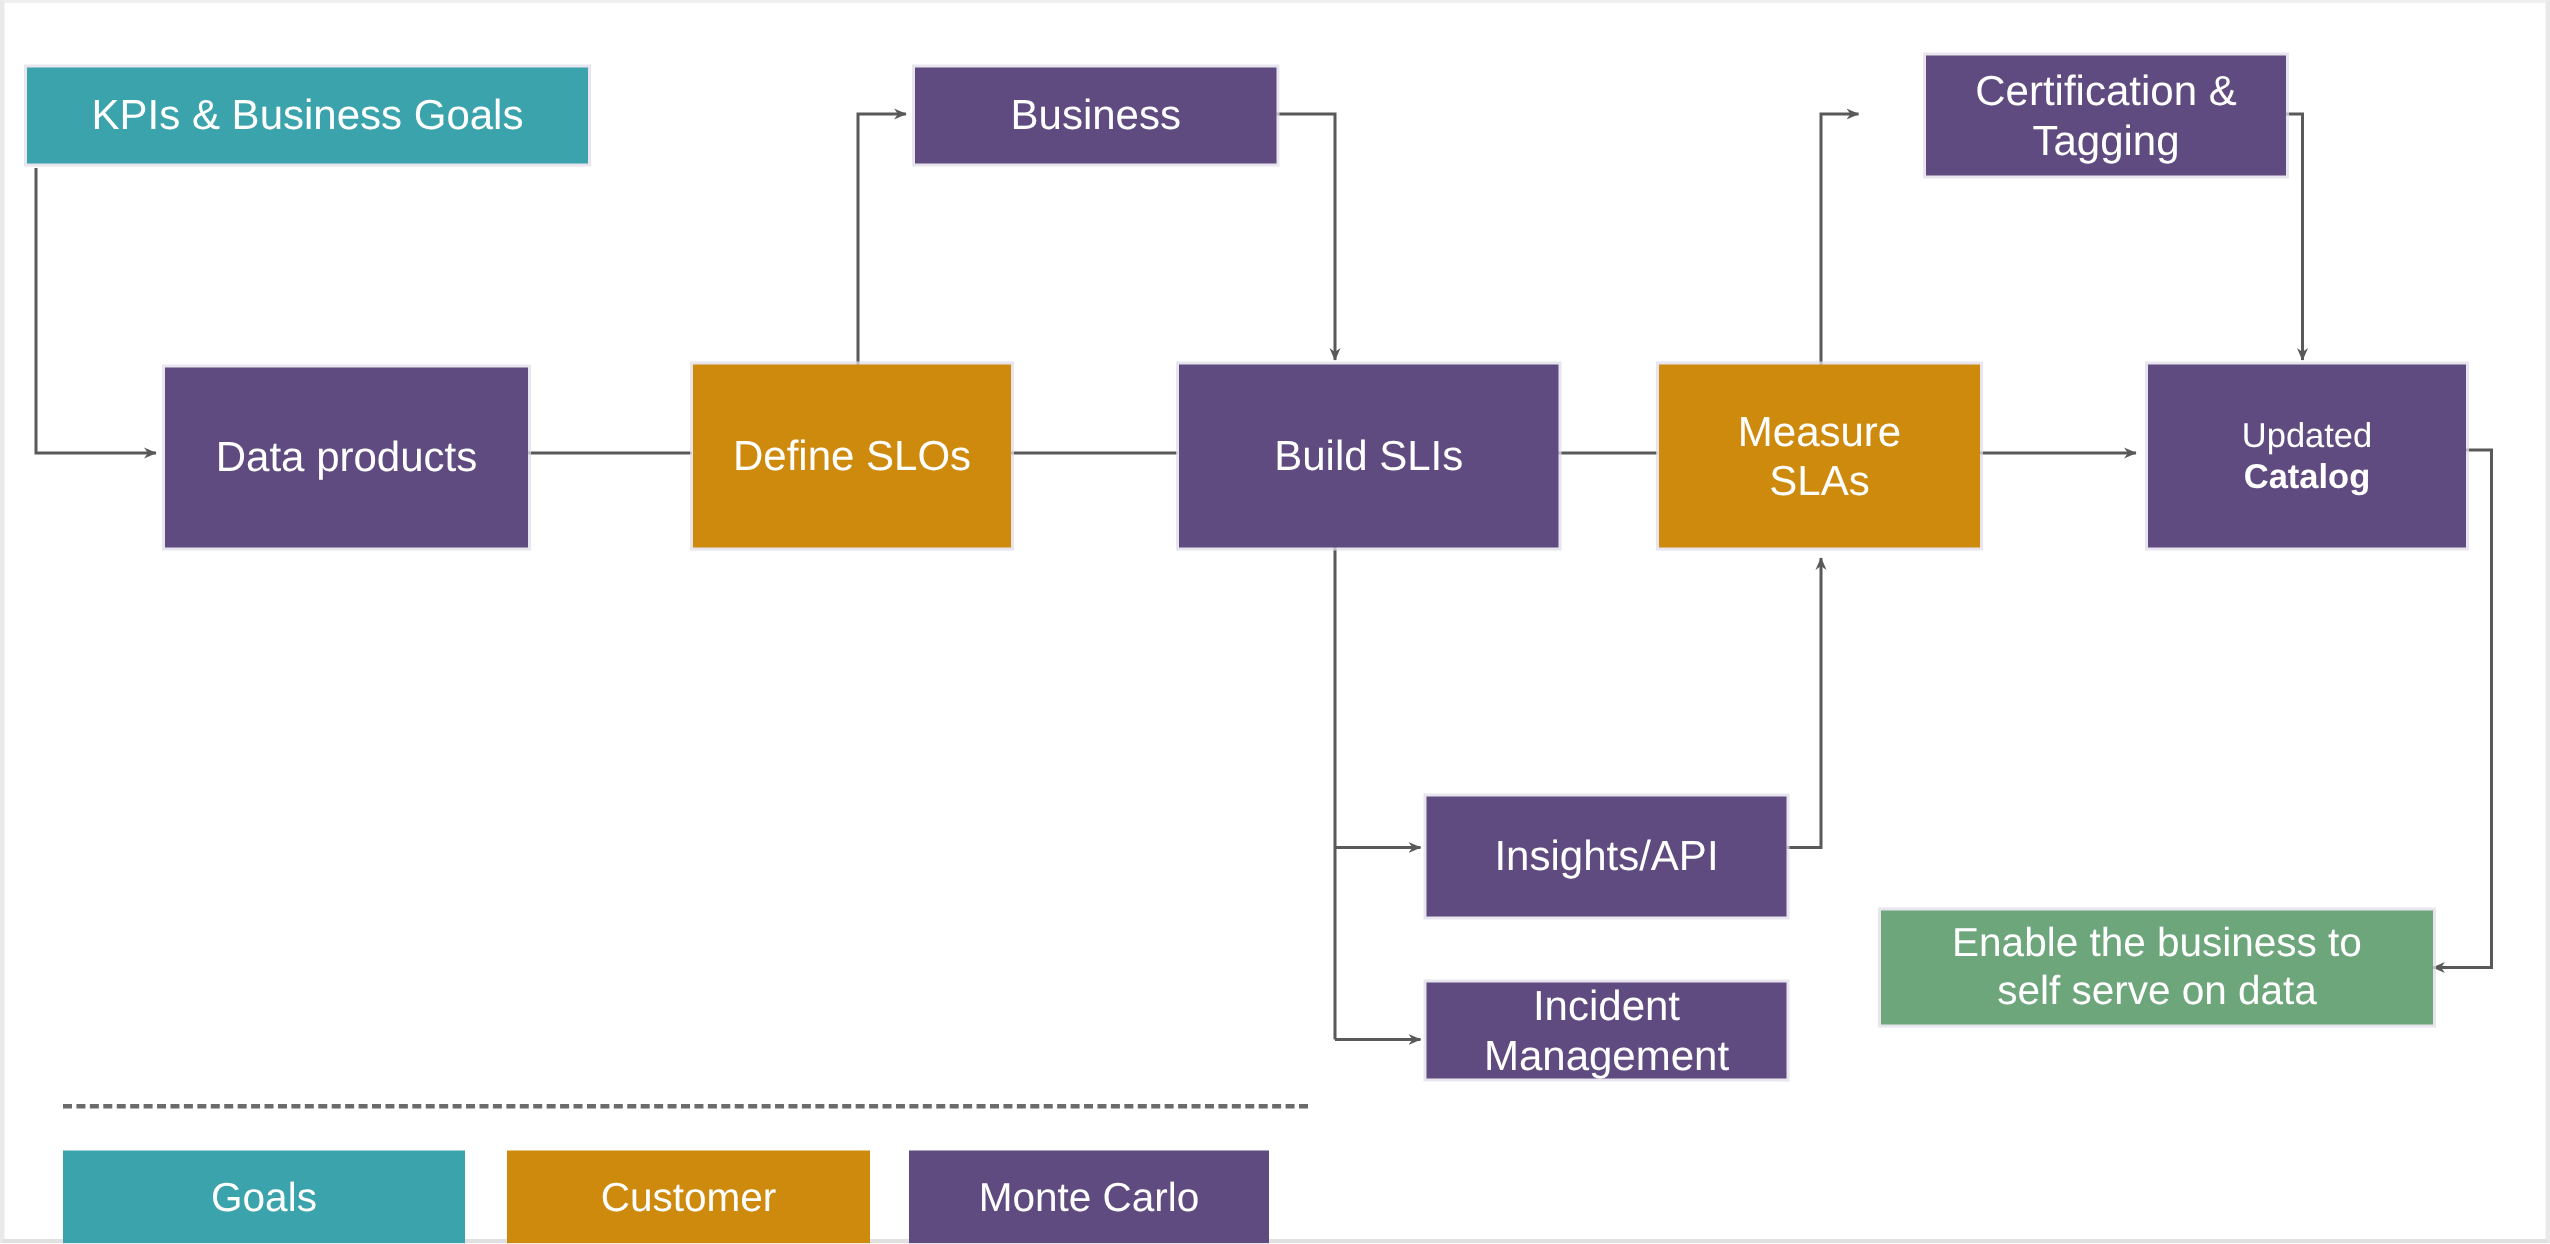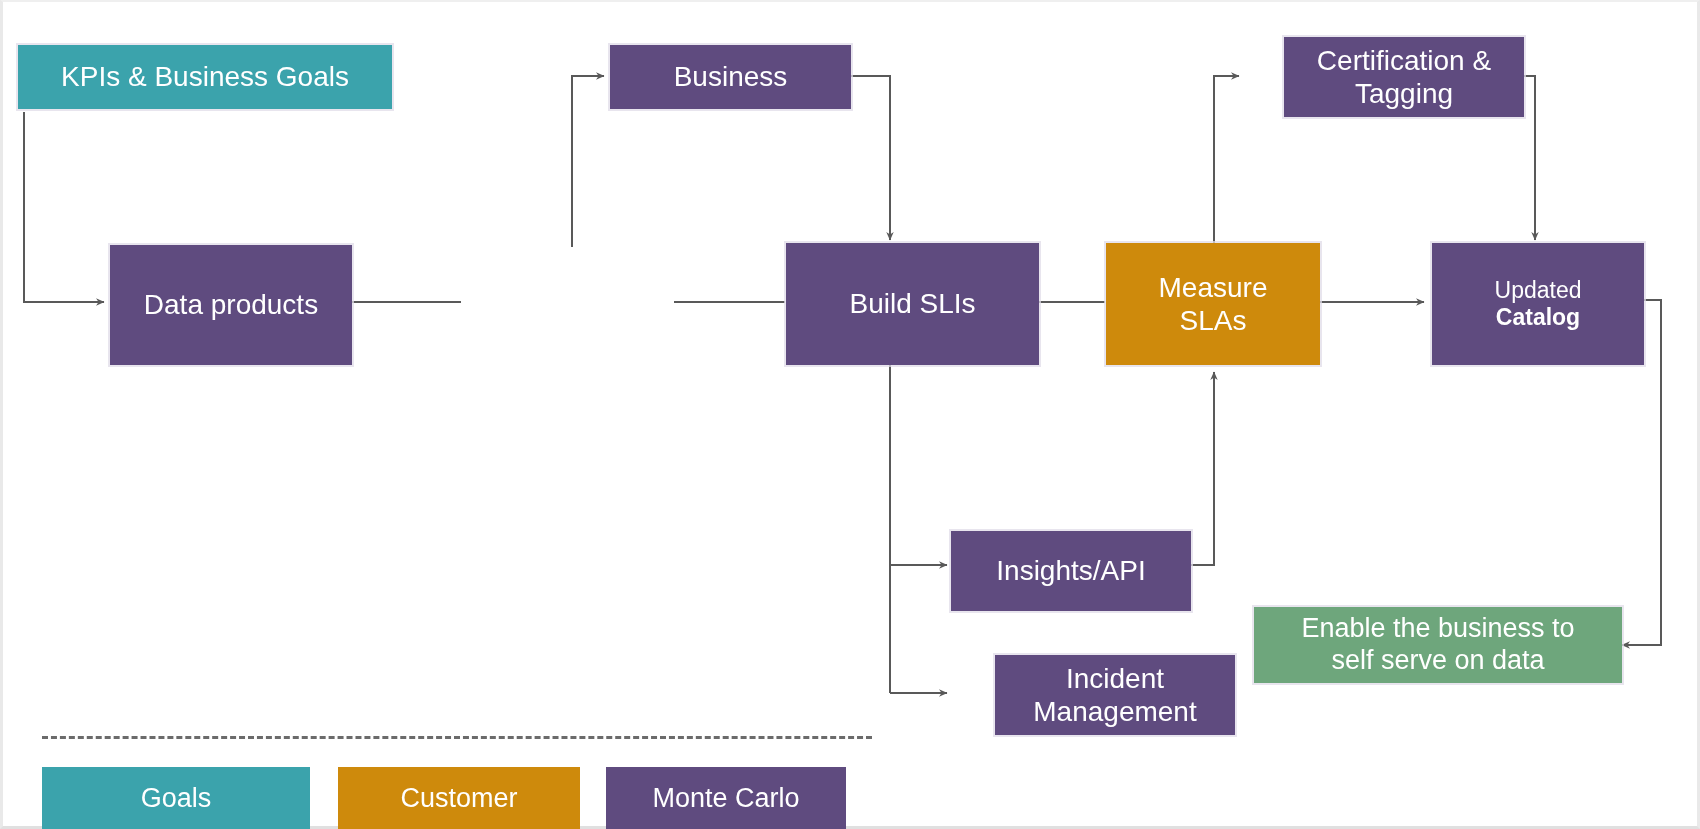--- a/index.html
+++ b/index.html
@@ -130,40 +130,43 @@
 
   <div class="node purple" style="left:1284px; top:37px; width:240px; height:80px; font-size:28px; flex-direction:column;">
     <span class="label">Certification &amp;</span>
     <span class="label">Tagging</span>
   </div>
 
   <div class="node purple" style="left:110px; top:245px; width:242px; height:120px; font-size:28px;">
     <span class="label">Data products</span>
   </div>
 
+  <div class="node orange" style="left:462px; top:243px; width:212px; height:122px; font-size:28px;">
+    <span class="label">Define SLOs</span>
+  </div>
 
   <div class="node purple" style="left:786px; top:243px; width:253px; height:122px; font-size:28px;">
     <span class="label">Build SLIs</span>
   </div>
 
   <div class="node orange" style="left:1106px; top:243px; width:214px; height:122px; font-size:28px; flex-direction:column;">
     <span class="label">Measure</span>
     <span class="label">SLAs</span>
   </div>
 
   <div class="node purple" style="left:1432px; top:243px; width:212px; height:122px; font-size:23px; flex-direction:column;">
     <span class="label">Updated</span>
     <span class="label bold">Catalog</span>
   </div>
 
   <div class="node purple" style="left:951px; top:531px; width:240px; height:80px; font-size:28px;">
     <span class="label">Insights/API</span>
   </div>
 
-  <div class="node purple" style="left:951px; top:655px; width:240px; height:80px; font-size:28px; flex-direction:column;margin-left:44px;">
+  <div class="node purple" style="left:951px; top:655px; width:240px; height:64px; font-size:28px; flex-direction:column;">
     <span class="label">Incident</span>
     <span class="label">Management</span>
   </div>
 
   <div class="node green" style="left:1254px; top:607px; width:368px; height:76px; font-size:27px; flex-direction:column;">
     <span class="label">Enable the business to</span>
     <span class="label">self serve on data</span>
   </div>
 
   <div class="legend-divider" style="left:42px; top:736px; width:830px;"></div>

